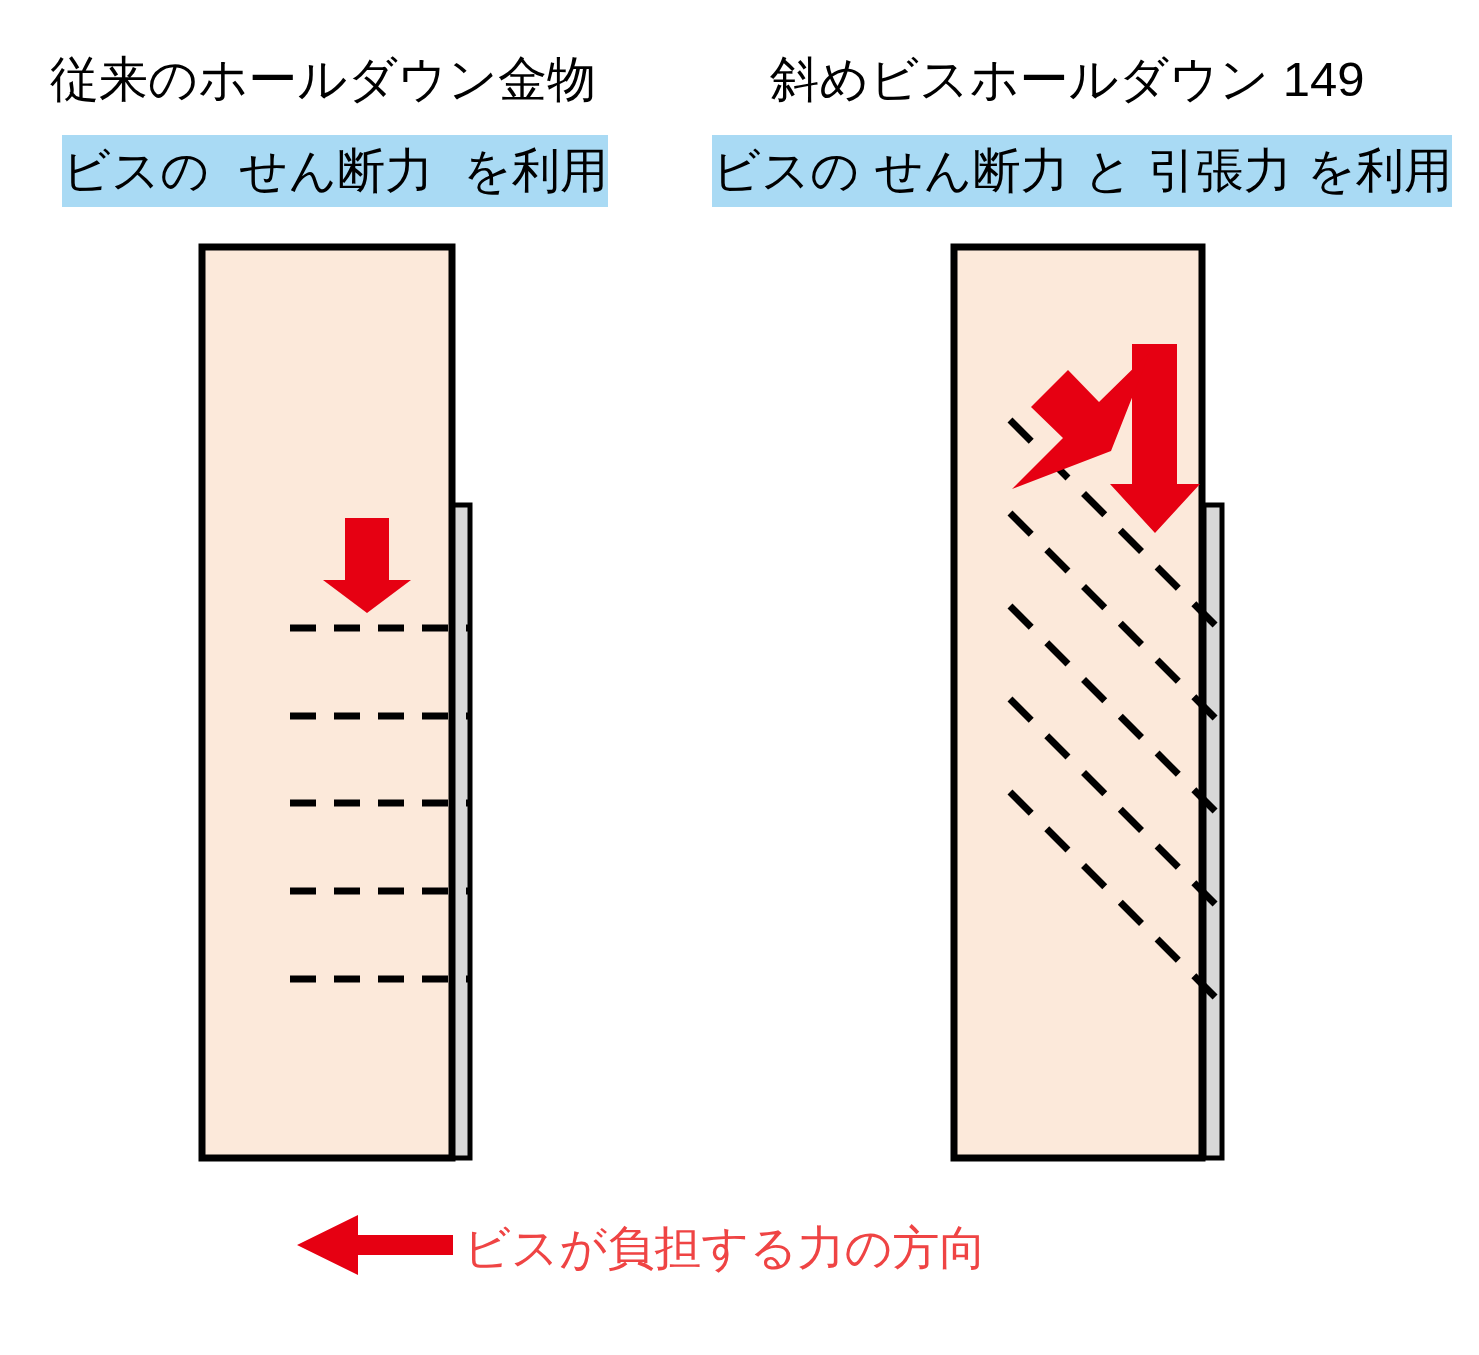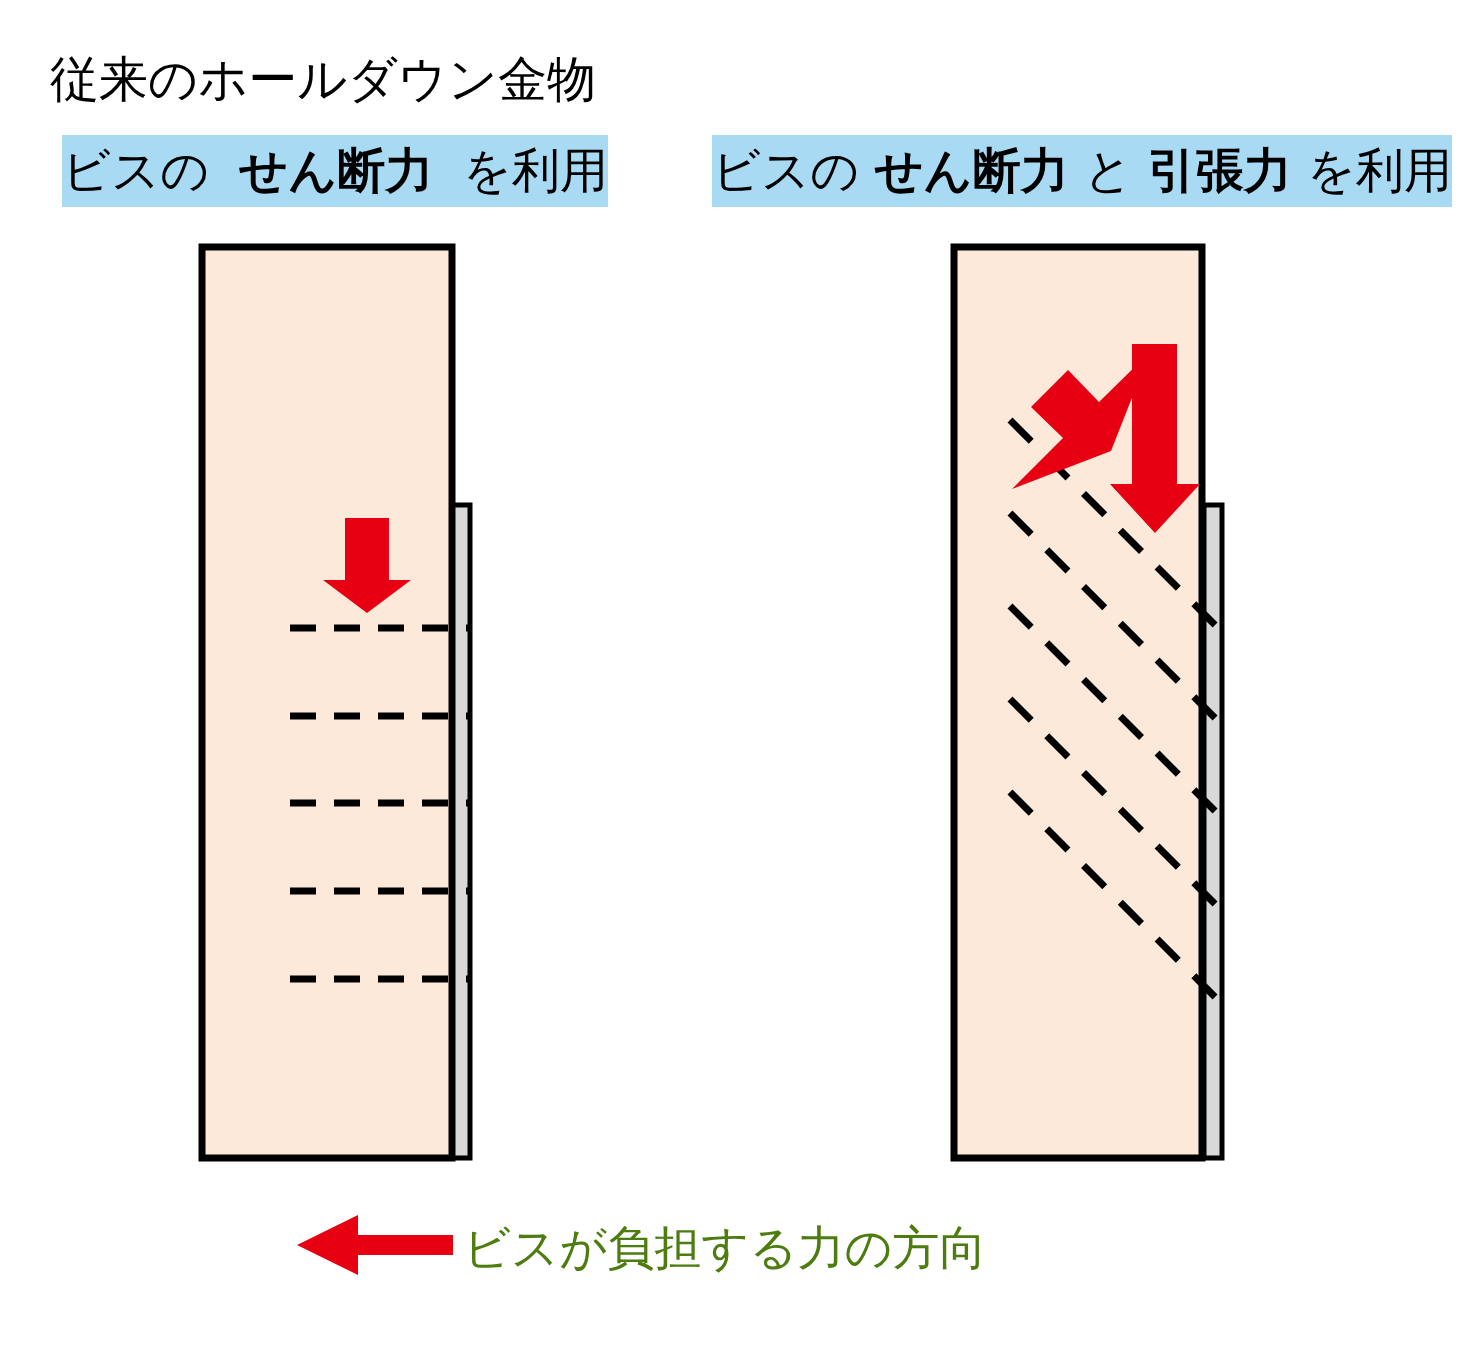--- a/index.html
+++ b/index.html
@@ -35,26 +35,26 @@
     background: #a9daf4;
     font-size: 48px;
     font-weight: 400;
     line-height: 1;
     white-space: nowrap;
     display: flex;
     align-items: center;
     justify-content: space-between;
     color: #000;
   }
-  .panel-subtitle b { font-weight: 700; }
+  .panel-subtitle b { font-weight: 400; }
   .legend-label {
     font-size: 47px;
     line-height: 1;
     white-space: nowrap;
-    color: #4d7c0f;
+    color: #ef4444;
   }
 
   svg.overlay {
     position: absolute;
     left: 0; top: 0;
     width: 1479px;
     height: 1355px;
     overflow: visible;
   }
   .col-label {
@@ -81,20 +81,21 @@
   <div class="panel-title" style="left:50px; top:55px;">従来のホールダウン金物</div>
 
   <div class="panel-subtitle" style="left:62px; top:135px; width:546px; height:72px;">
     <span>ビスの</span>
       <b>せん断力</b>
       <span>を利用</span>
   </div>
 
   <div class="col-label" style="left:303px; top:270px;">柱</div>
 
+  <div class="panel-title" style="left:770px; top:55px;">斜めビスホールダウン 149</div>
 
   <div class="panel-subtitle" style="left:712px; top:135px; width:740px; height:72px;">
     <span>ビスの</span>
       <b>せん断力</b>
       <span>と</span>
       <b>引張力</b>
       <span>を利用</span>
   </div>
 
   <div class="col-label" style="left:1056px; top:270px;">柱</div>

